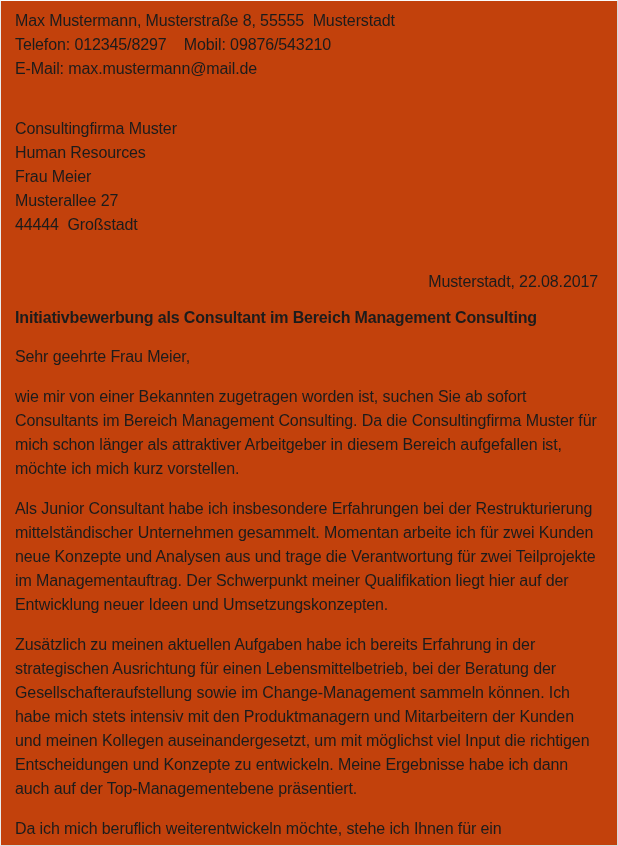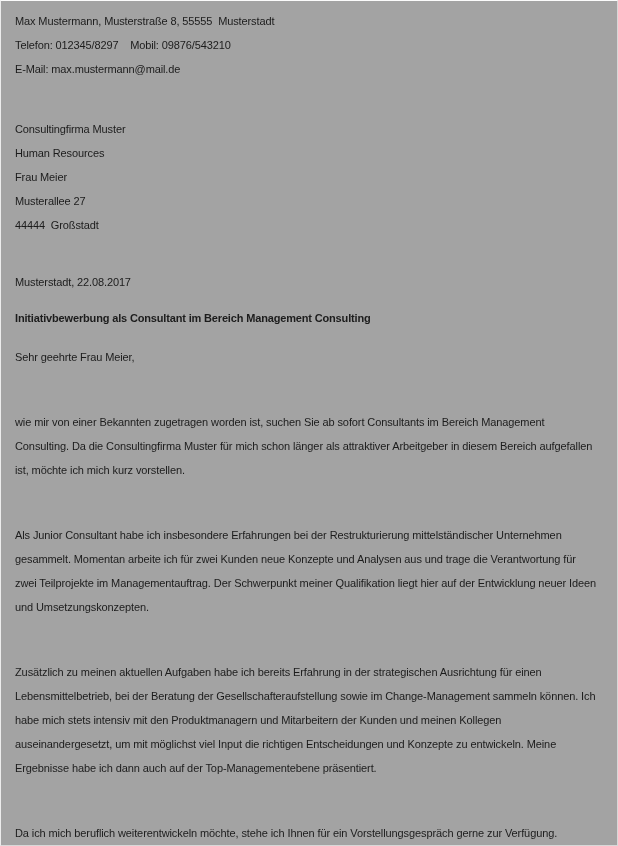--- a/index.html
+++ b/index.html
@@ -9,28 +9,28 @@
     background: #ffffff;
   }
   body {
     font-family: "Liberation Sans", "DejaVu Sans", sans-serif;
   }
   #page {
     position: relative;
     width: 618px;
     height: 846px;
     box-sizing: border-box;
-    background: #a3a3a3;
+    background: #c2410c;
     border-right: 1px solid #d8d8d8;
     border-bottom: 1px solid #d8d8d8;
     border-top: 1px solid #fbfbfb;
     border-left: 1px solid #ececec;
     overflow: hidden;
     color: #1c1c1c;
-    font-size: 11px;
+    font-size: 16px;
     line-height: 24px;
   }
   #sheet {
     position: absolute;
     left: 0;
     top: 0;
     right: 0;
     bottom: 0;
     padding: 6px 17px 0 14px;
     box-sizing: border-box;
@@ -44,32 +44,33 @@
     padding: 0;
   }
   .sender-block {
     margin-top: 2px;
   }
   .recipient-block {
     margin-top: 36px;
   }
   .date-line {
     margin-top: 33px;
+    text-align: right;
     padding-right: 2px;
   }
   .subject-line {
     margin-top: 12px;
     font-weight: bold;
     letter-spacing: -0.16px;
   }
   .salutation-line {
     margin-top: 15px;
   }
   .body-paragraph {
-    margin-top: 41px;
+    margin-top: 16px;
     text-align: left;
     white-space: normal;
     max-width: 590px;
     letter-spacing: -0.1px;
   }
 </style>
 </head>
 <body>
 
 <div id="page">

